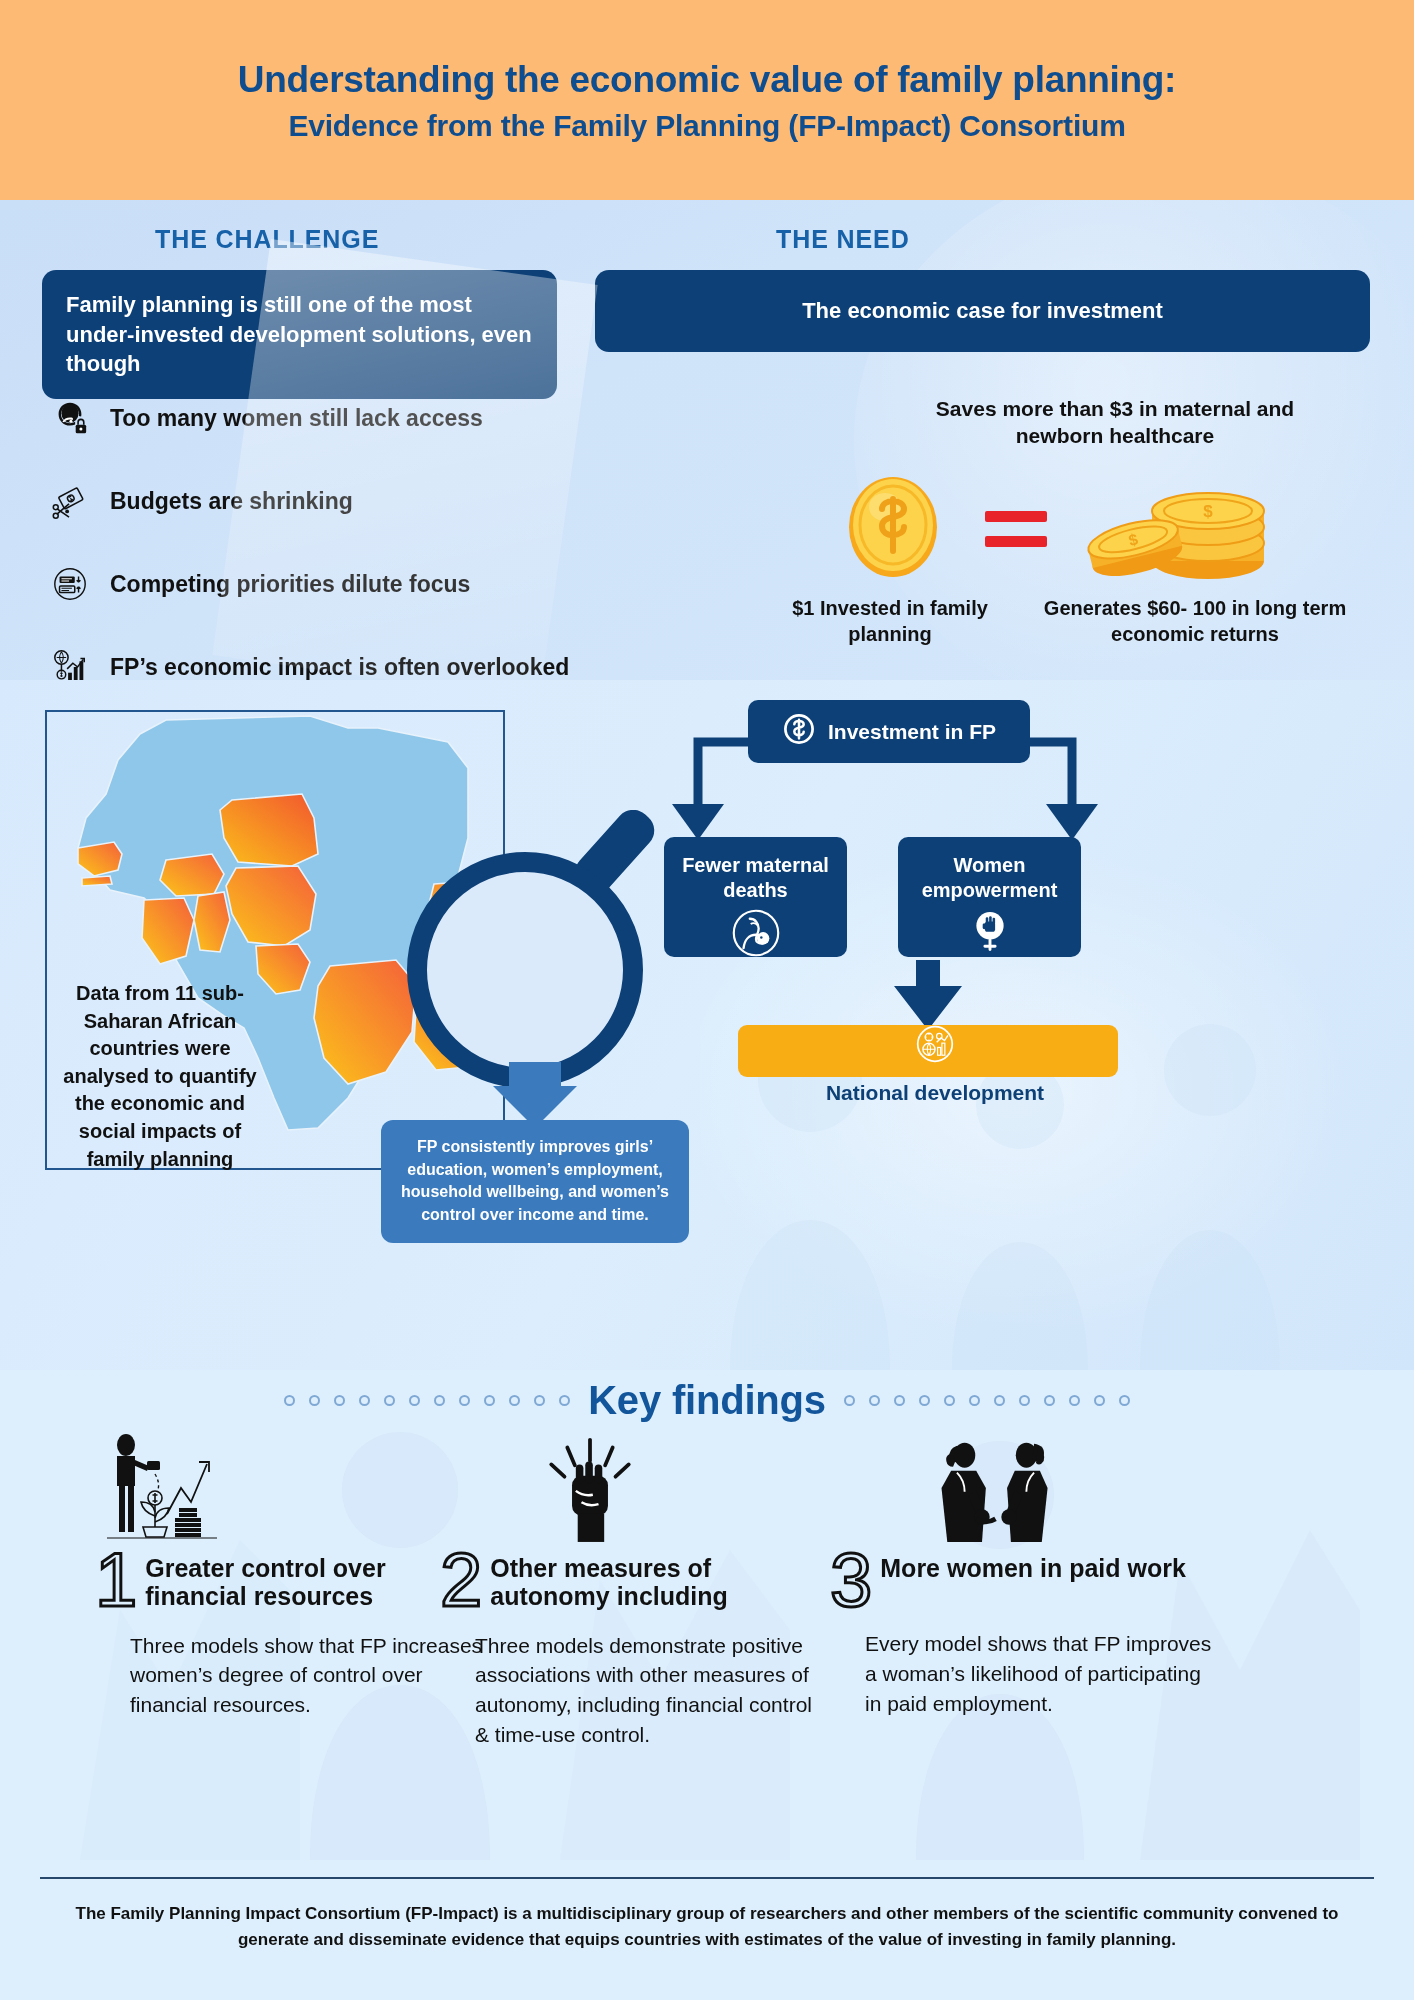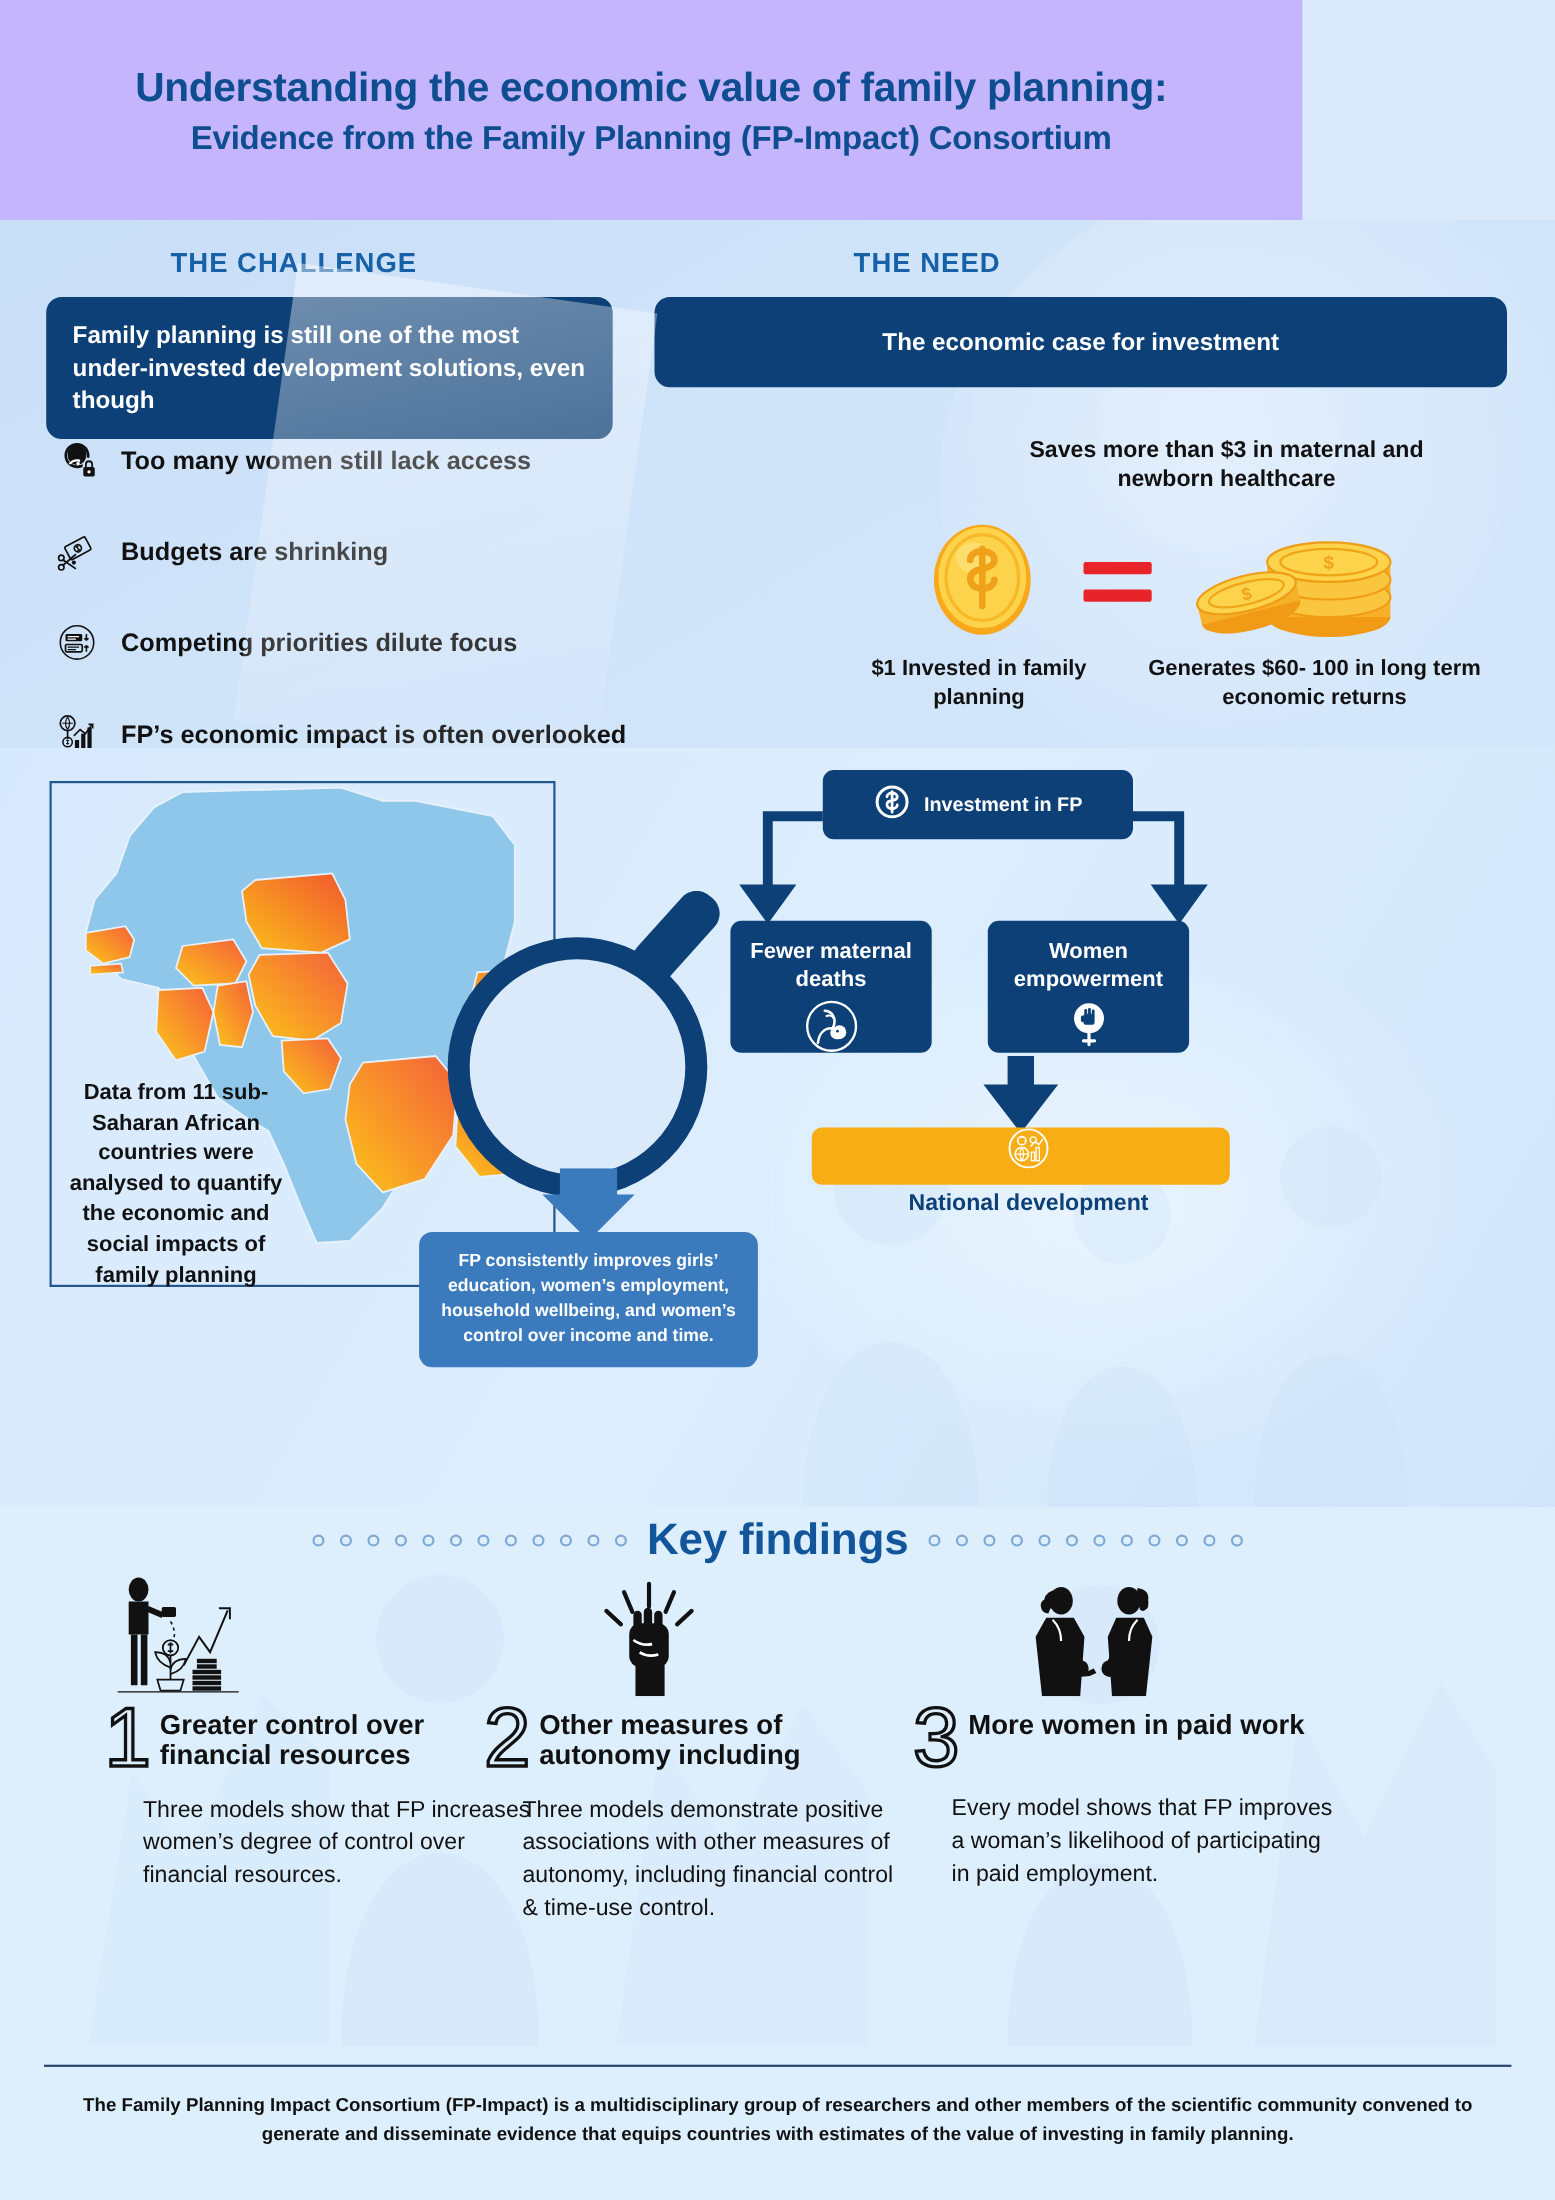--- a/index.html
+++ b/index.html
@@ -6,22 +6,22 @@
   html, body {
     width: 1414px; height: 2000px;
     font-family: "Liberation Sans", sans-serif;
     background: #dbeafb;
     overflow: hidden;
   }
   .page { position: relative; width: 1414px; height: 2000px; overflow: hidden; }
 
   
   .header {
-    position: absolute; top: 0; left: 0; width: 1184px; height: 200px;
-    background: #c4b5fd;
+    position: absolute; top: 0; left: 0; width: 1414px; height: 200px;
+    background: #fdba74;
     display: flex; flex-direction: column;
     align-items: center; justify-content: center;
   }
   .title-1 {
     font-size: 37px; font-weight: 700; color: #0e4d8f;
     letter-spacing: -0.3px; line-height: 1.25;
     white-space: nowrap;
   }
   .title-2 {
     font-size: 30px; font-weight: 700; color: #0e4d8f;
@@ -129,21 +129,21 @@
   }
   .evid-arrow { position:absolute; left:487px; top:382px; width:96px; height:70px; }
 
   
   .flow { position: absolute; left: 640px; top: 0; width: 760px; height: 690px; }
   .fl-node {
     position: absolute; background: #0d4077; color: #fff; border-radius: 10px;
     display: flex; align-items: center; justify-content: center; text-align: center;
     font-weight: 700;
   }
-  .fl-invest { left: 108px; top: 20px; width: 282px; height: 63px; font-size: 18px; gap: 12px; }
+  .fl-invest { left: 108px; top: 20px; width: 282px; height: 63px; font-size: 21px; gap: 12px; }
   .fl-left { left: 24px; top: 157px; width: 183px; height: 120px; font-size: 20px;
              flex-direction: column; justify-content: flex-start; padding-top: 16px; line-height:1.25; }
   .fl-right { left: 258px; top: 157px; width: 183px; height: 120px; font-size: 20px;
               flex-direction: column; justify-content: flex-start; padding-top: 16px; line-height:1.25; }
   .fl-nat {
     position: absolute; left: 98px; top: 345px; width: 380px; height: 52px;
     background: #f9ad15; border-radius: 9px; display:flex; align-items:center; gap: 14px;
     padding-left: 14px;
     flex-direction: column;
   }

